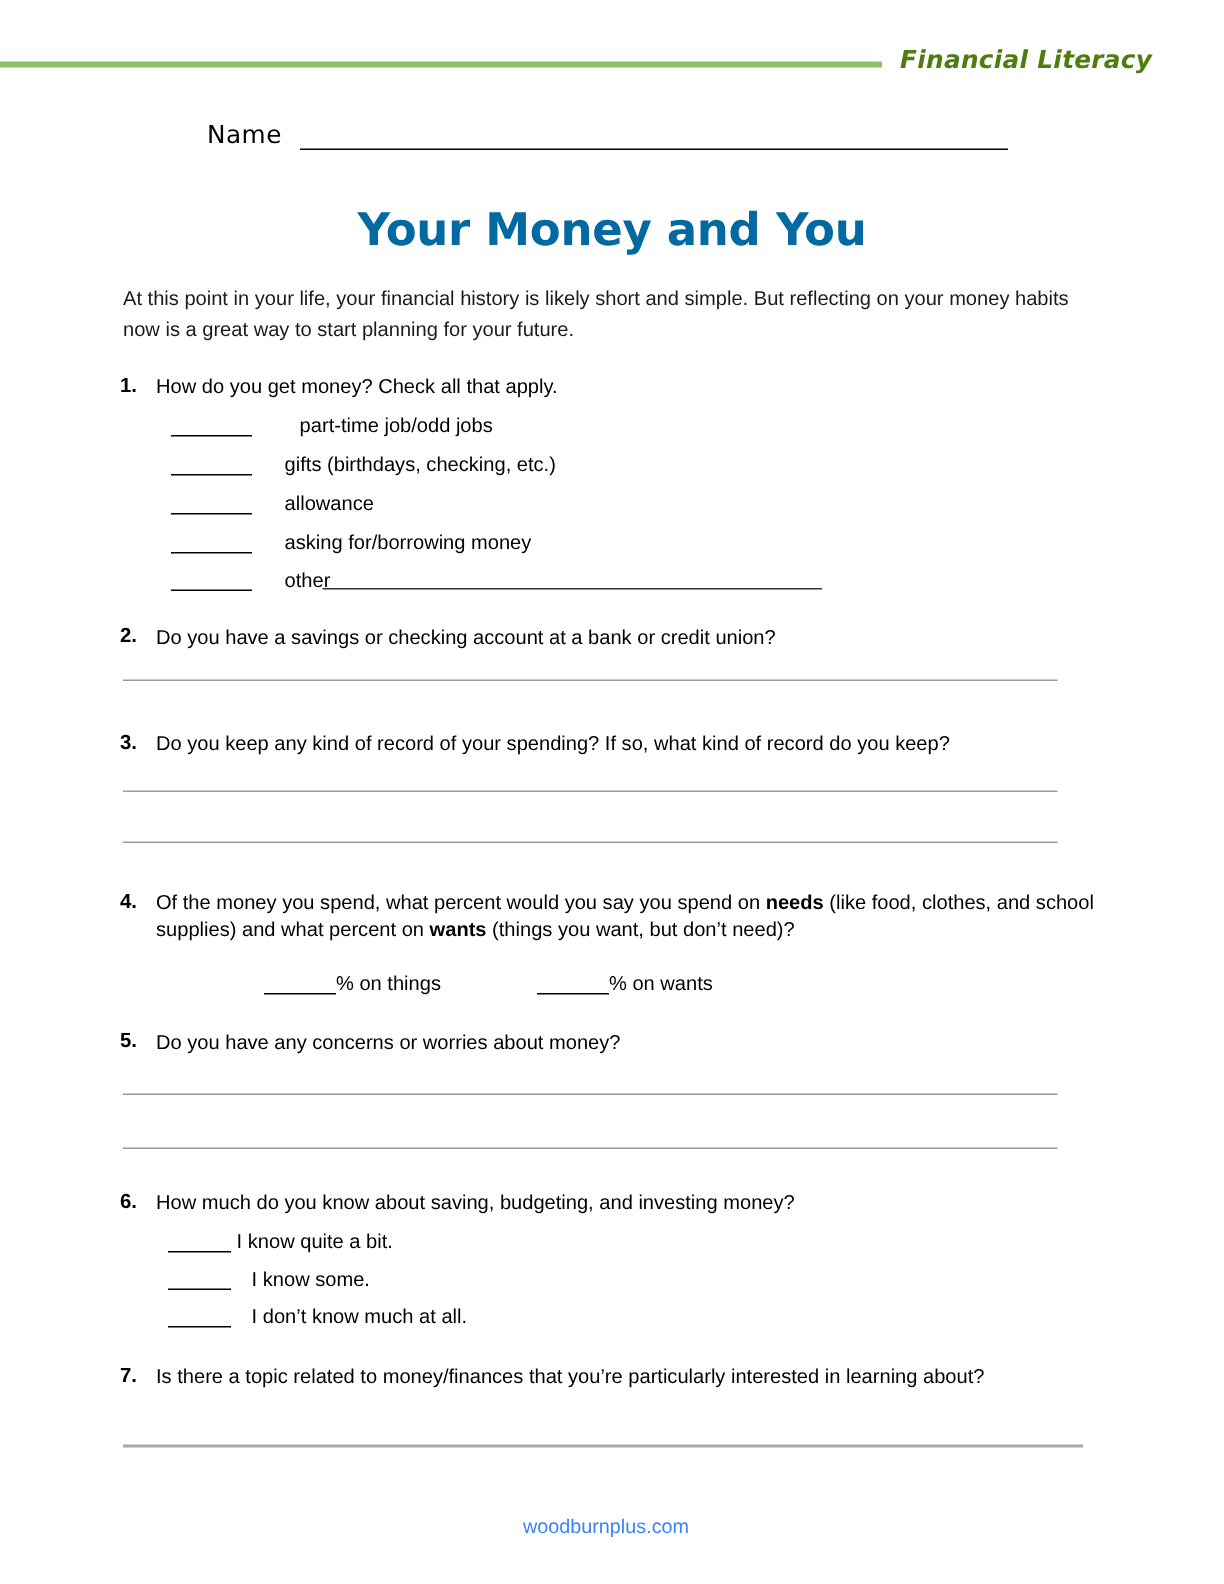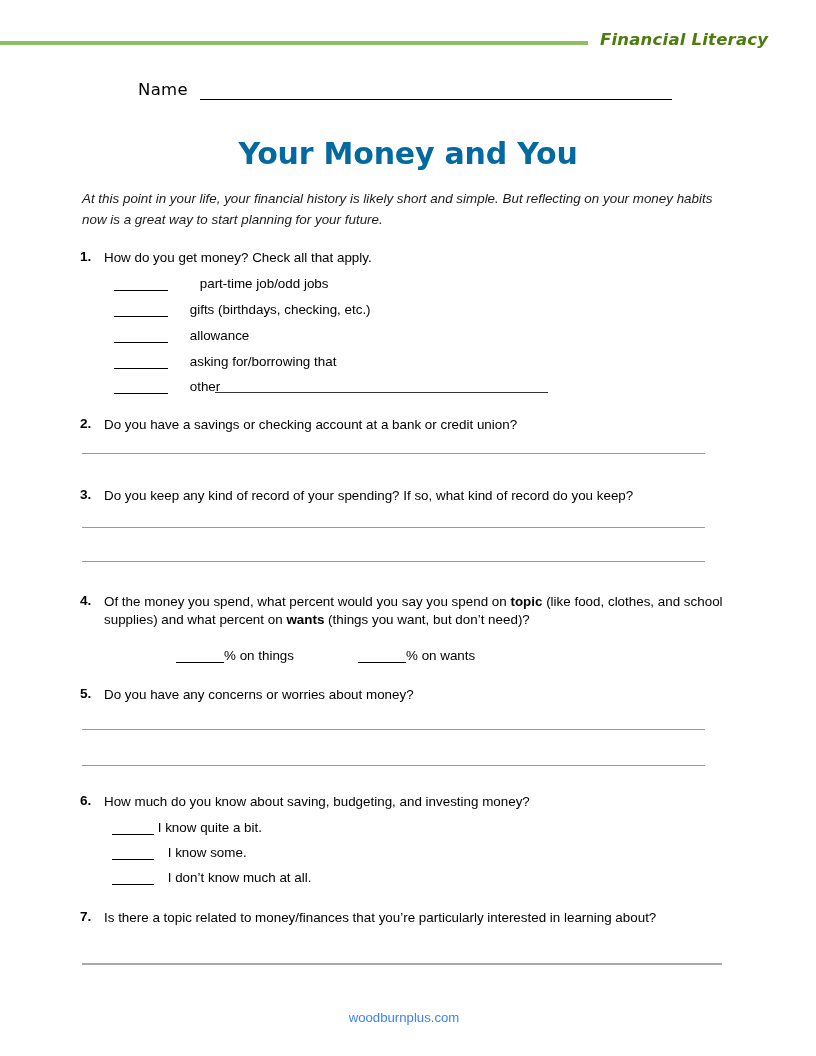--- a/index.html
+++ b/index.html
@@ -85,21 +85,20 @@
     letter-spacing: -0.2px;
   }
 
   
   .intro {
     position: absolute;
     left: 82px;
     top: 188px;
     width: 642px;
     font-size: 13.4px;
-    font-style: italic;
     line-height: 21px;
     color: #1a1a1a;
   }
 
   
   .q {
     position: absolute;
     left: 80px;
     width: 660px;
   }
@@ -213,21 +212,21 @@
 <div class="opt" style="left:114px; top:302px;">
   <span class="blank" style="width:54px;"></span>
   <span class="otxt" style="margin-left:18px;">gifts (birthdays, checking, etc.)</span>
 </div>
 <div class="opt" style="left:114px; top:328px;">
   <span class="blank" style="width:54px;"></span>
   <span class="otxt" style="margin-left:18px;">allowance</span>
 </div>
 <div class="opt" style="left:114px; top:354px;">
   <span class="blank" style="width:54px;"></span>
-  <span class="otxt" style="margin-left:18px;">asking for/borrowing that</span>
+  <span class="otxt" style="margin-left:18px;">asking for/borrowing money</span>
 </div>
 <div class="opt" style="left:114px; top:379px;">
   <span class="blank" style="width:54px;"></span>
   <span class="otxt" style="margin-left:18px;">other</span>
 </div>
 <div class="other-line" style="left:215px; top:392px; width:333px;"></div>
 
 <div class="q" style="top:416px;">
   <span class="q-num">2.</span>
   <span class="q-text">Do you have a savings or checking account at a bank or credit union?</span>
@@ -236,21 +235,21 @@
 
 <div class="q" style="top:487px;">
   <span class="q-num">3.</span>
   <span class="q-text">Do you keep any kind of record of your spending? If so, what kind of record do you keep?</span>
 </div>
 <div class="answer-line" style="top:527px;"></div>
 <div class="answer-line" style="top:561px;"></div>
 
 <div class="q" style="top:593px;">
   <span class="q-num">4.</span>
-  <span class="q-text"><span>Of the money you spend, what percent would you say you spend on </span><b>topic</b><span> (like food, clothes, and school supplies) and what percent on </span><b>wants</b><span> (things you want, but don’t need)?</span></span>
+  <span class="q-text"><span>Of the money you spend, what percent would you say you spend on </span><b>needs</b><span> (like food, clothes, and school supplies) and what percent on </span><b>wants</b><span> (things you want, but don’t need)?</span></span>
 </div>
 <div class="pct-row" style="left:176px; top:648px;">
   <span class="pct-blank"></span><span>% on things</span>
 </div>
 <div class="pct-row" style="left:358px; top:648px;">
   <span class="pct-blank"></span><span>% on wants</span>
 </div>
 
 <div class="q" style="top:686px;">
   <span class="q-num">5.</span>

